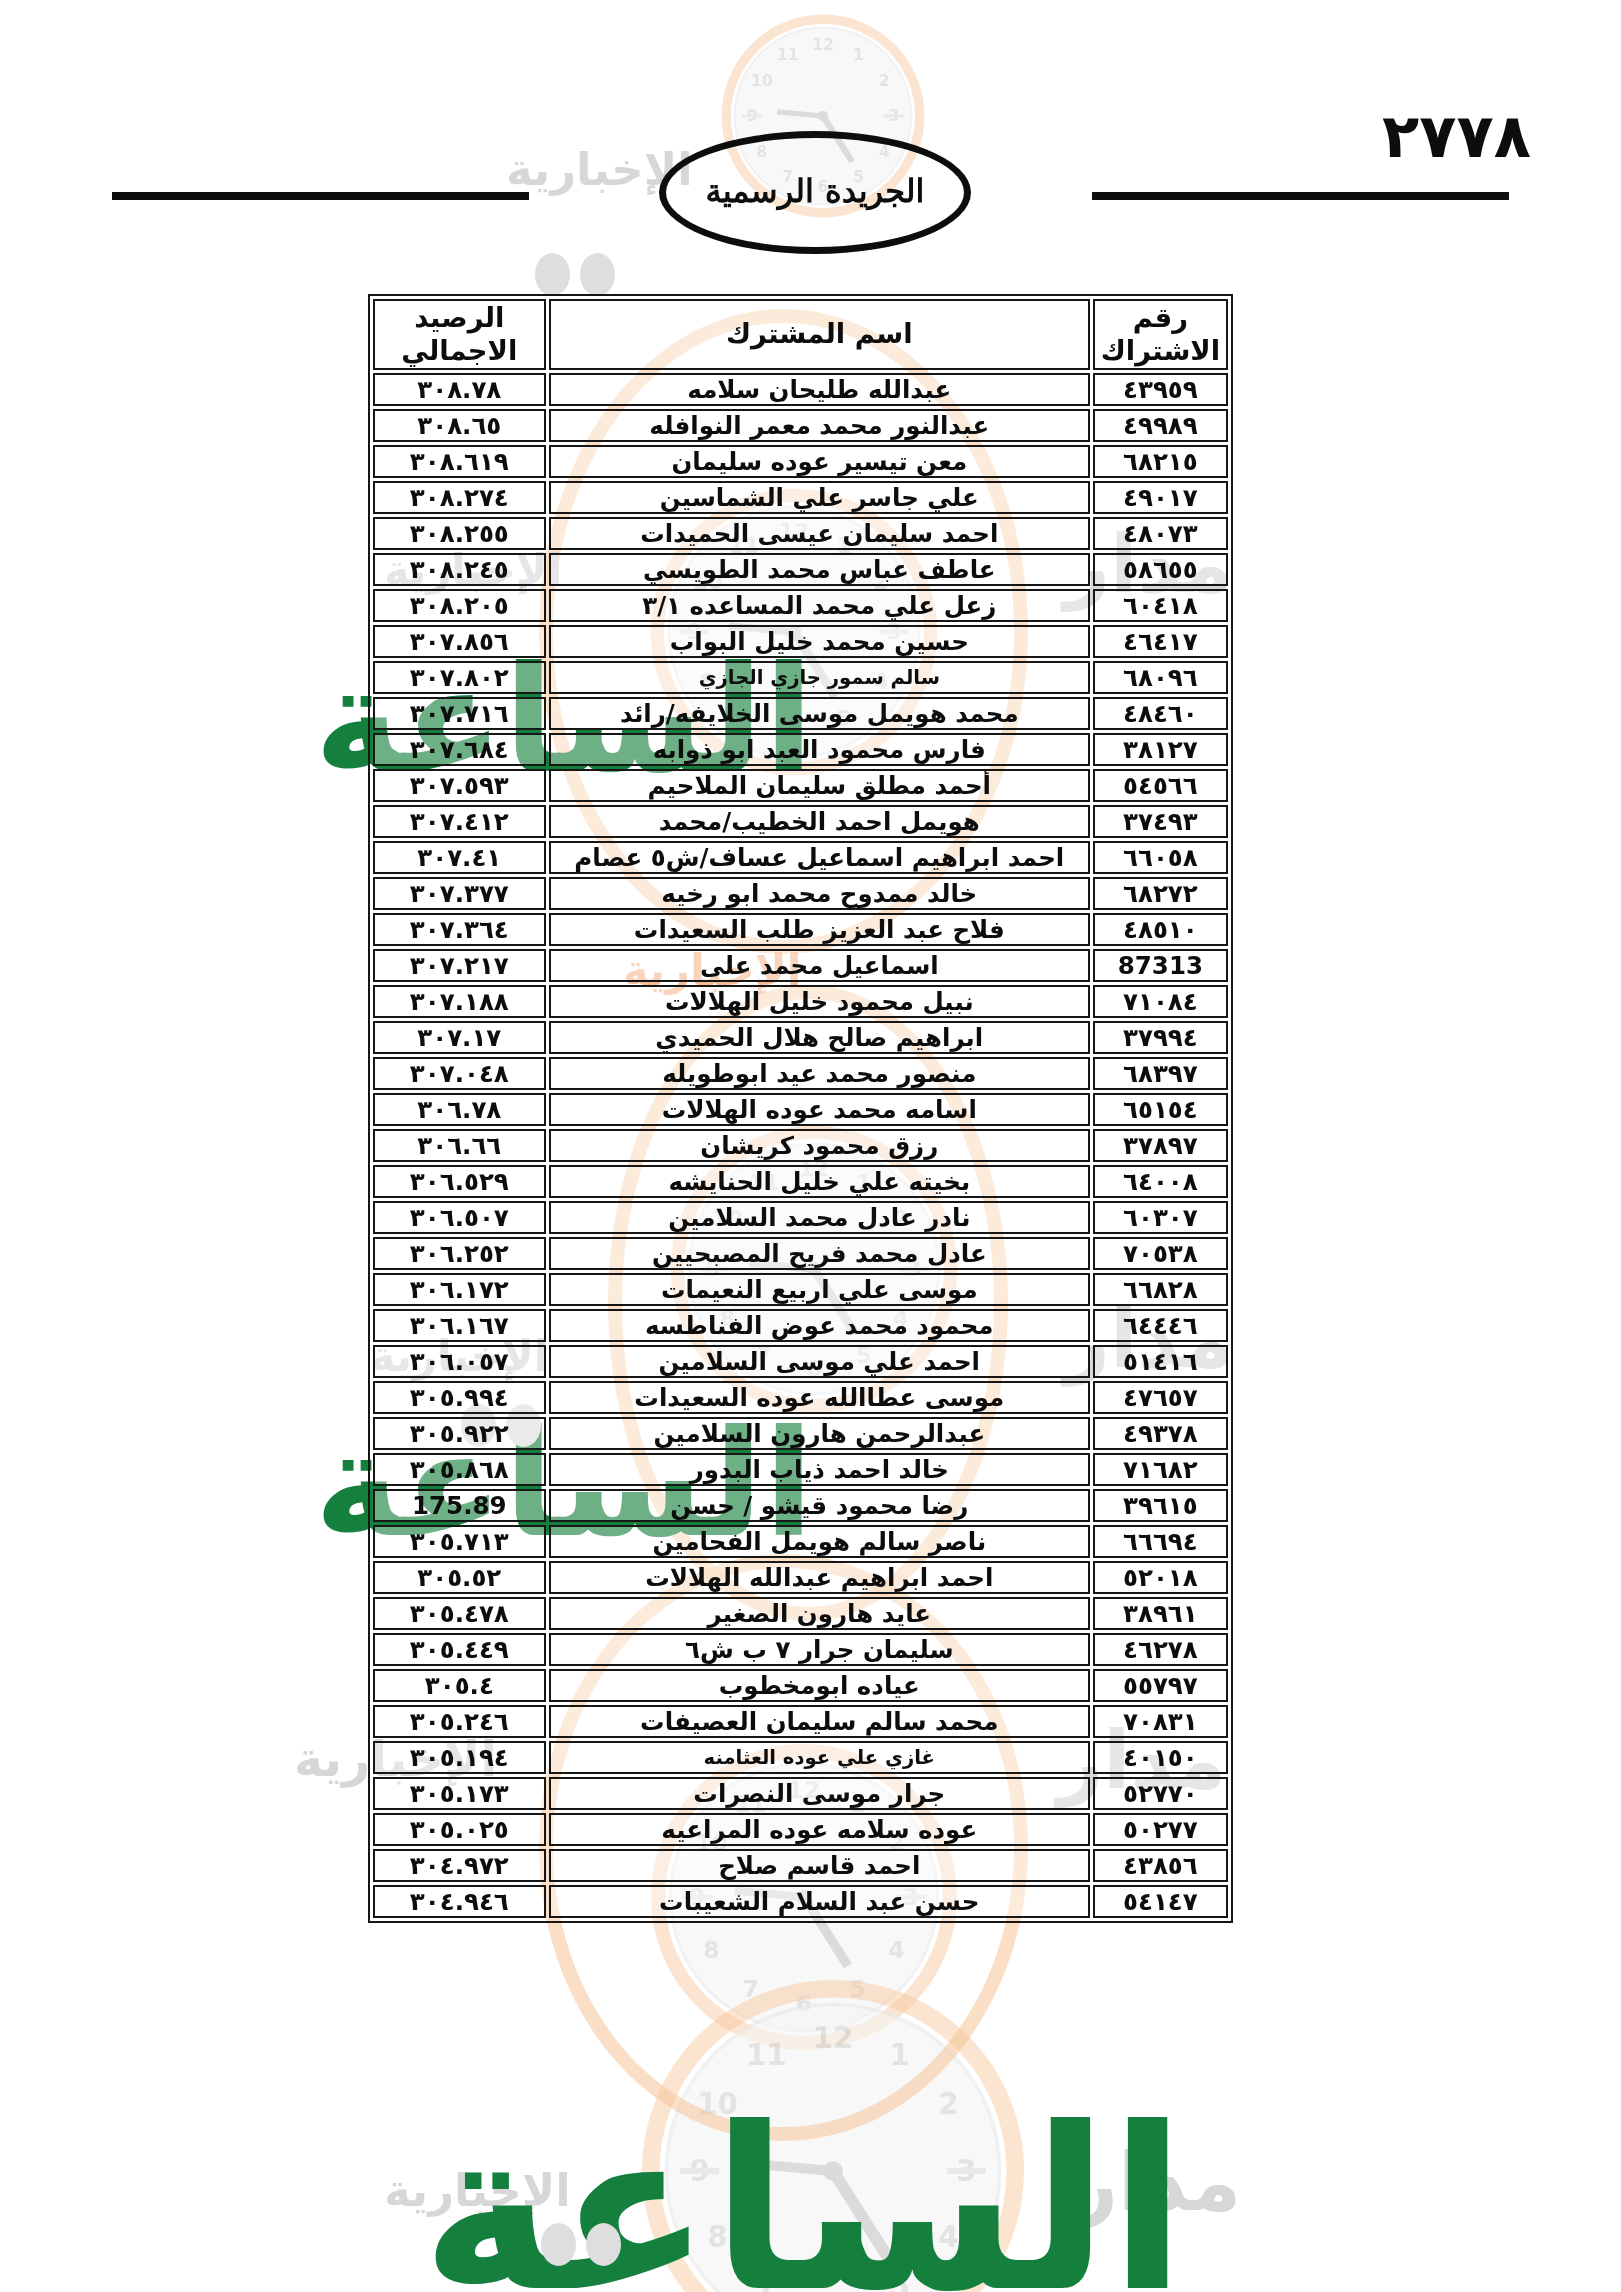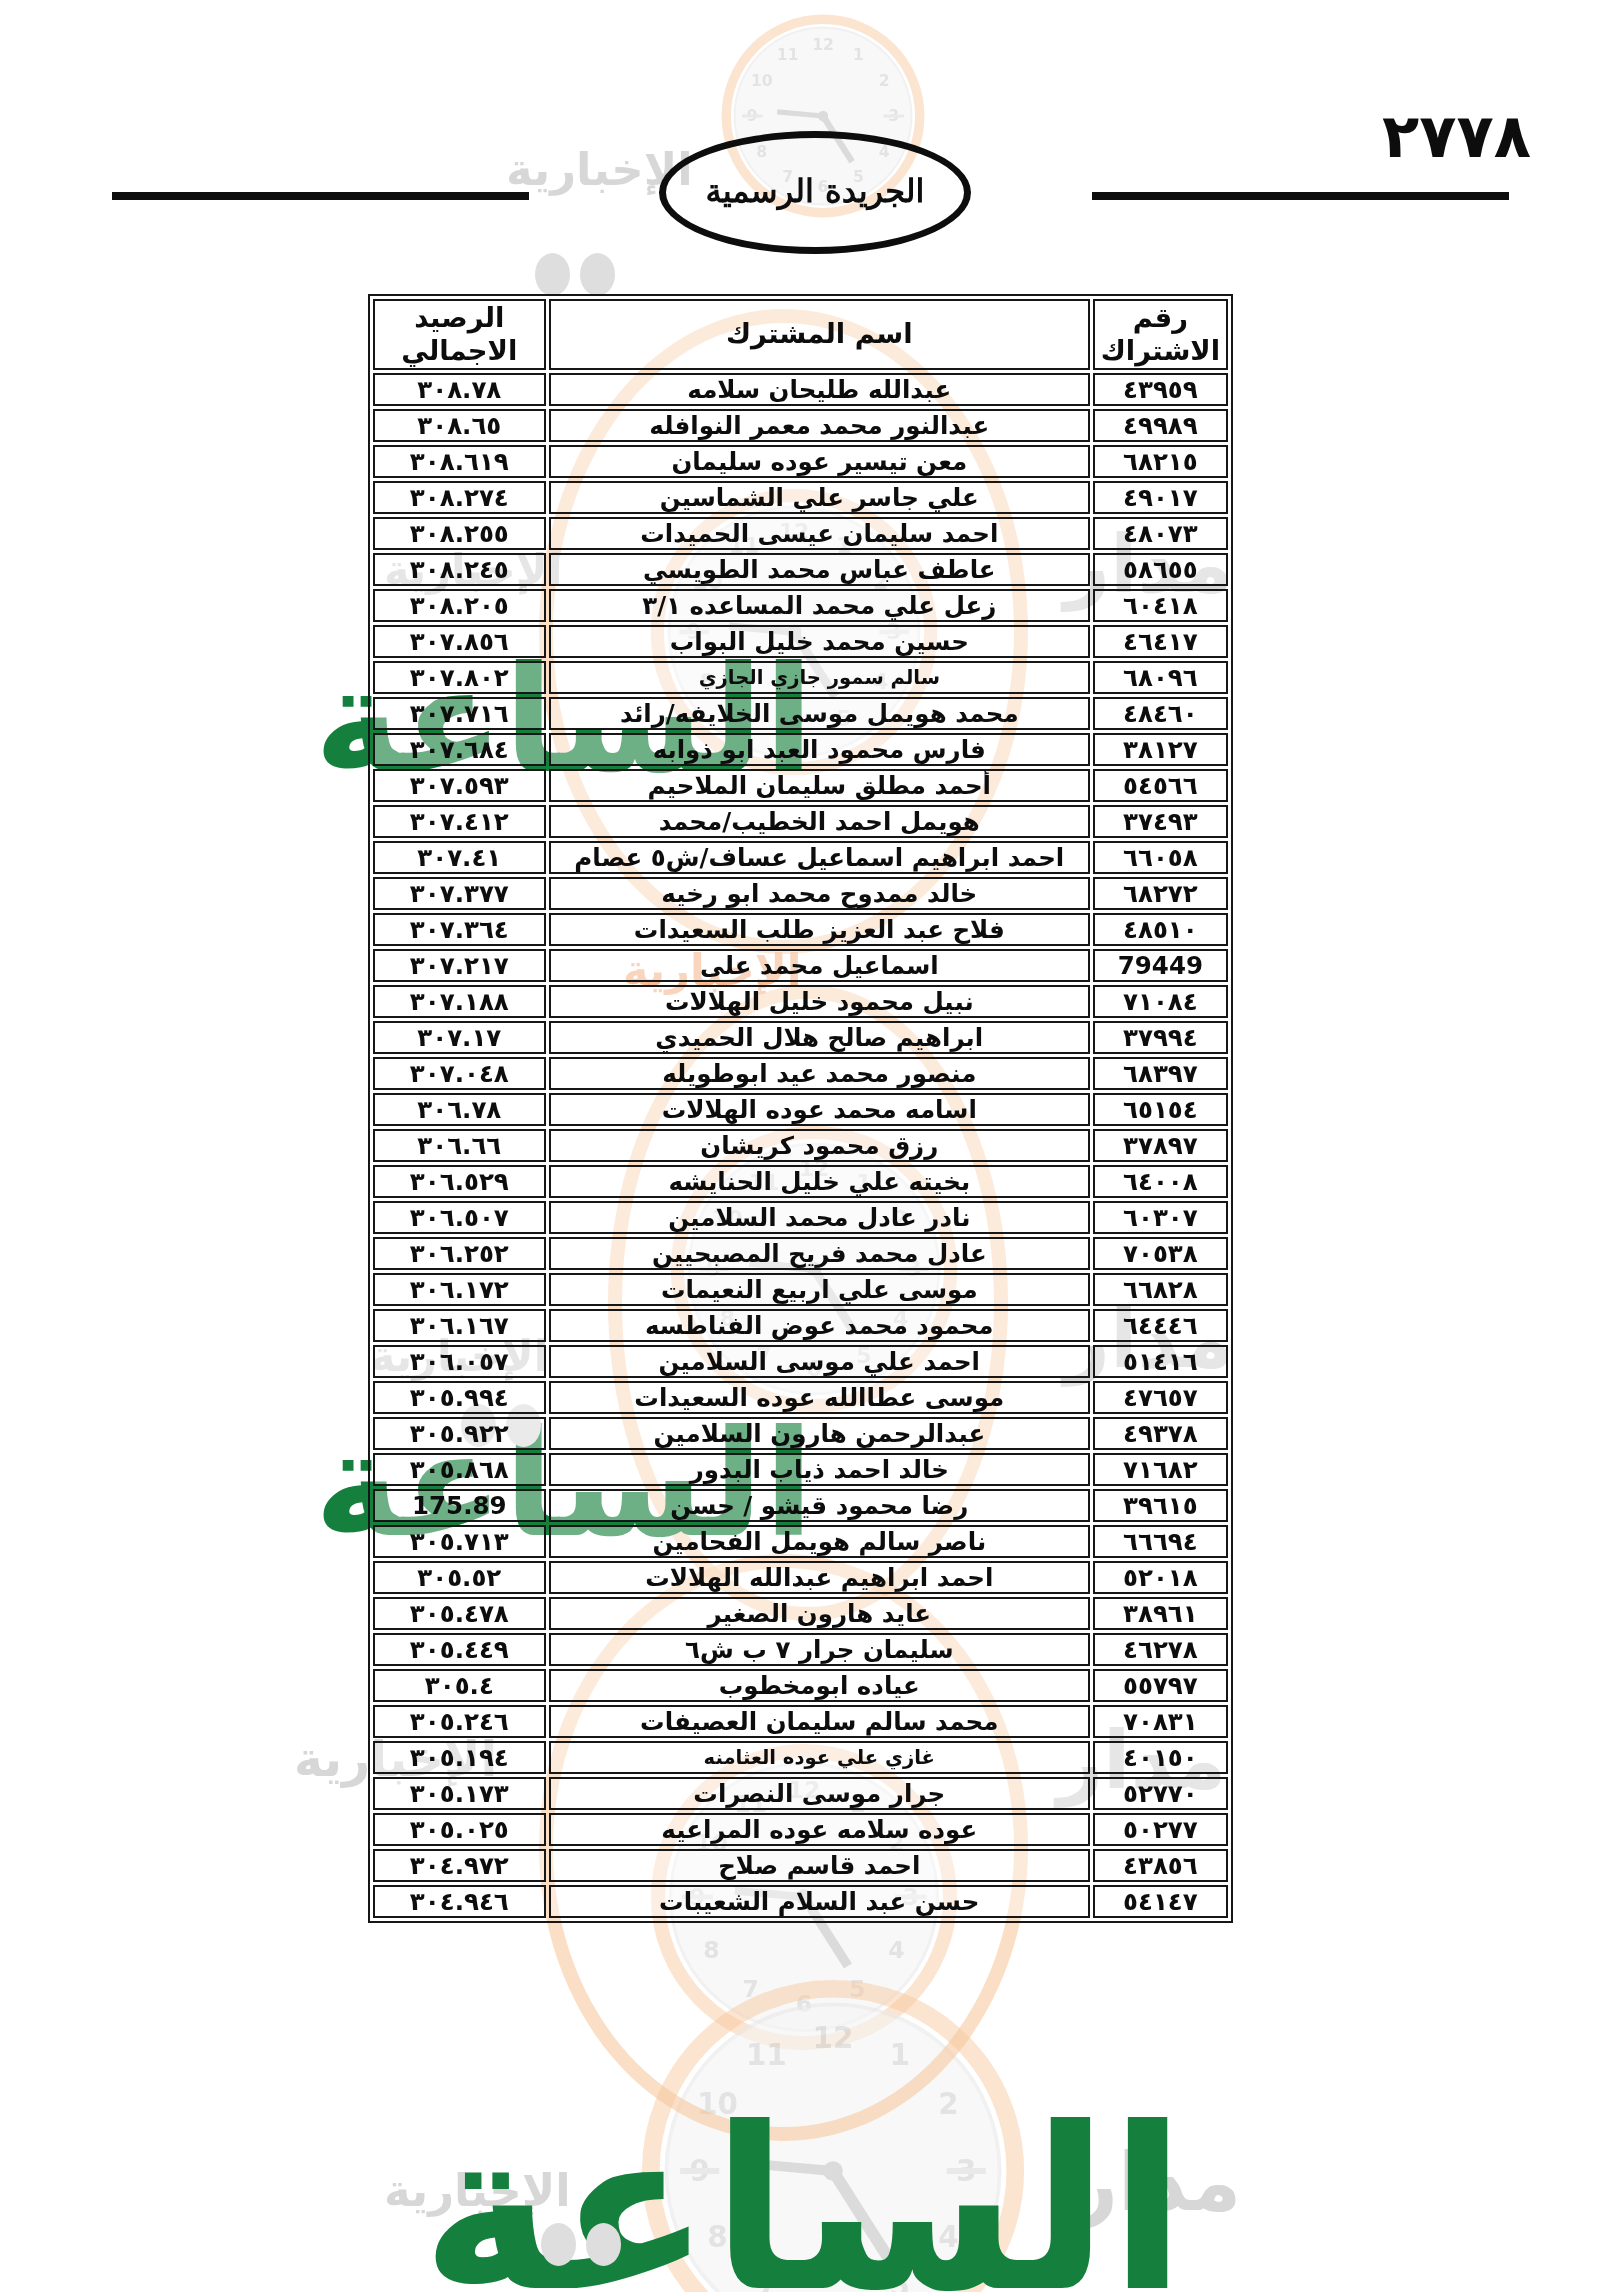--- a/index.html
+++ b/index.html
@@ -280,21 +280,21 @@
           <td class="c-number">٦٨٢٧٢</td>
           <td class="c-name">خالد ممدوح محمد ابو رخيه</td>
           <td class="c-balance">٣٠٧.٣٧٧</td>
         </tr>
         <tr>
           <td class="c-number">٤٨٥١٠</td>
           <td class="c-name">فلاح عبد العزيز طلب السعيدات</td>
           <td class="c-balance">٣٠٧.٣٦٤</td>
         </tr>
         <tr>
-          <td class="c-number">79449</td>
+          <td class="c-number">87313</td>
           <td class="c-name">اسماعيل محمد على</td>
           <td class="c-balance">٣٠٧.٢١٧</td>
         </tr>
         <tr>
           <td class="c-number">٧١٠٨٤</td>
           <td class="c-name">نبيل محمود خليل الهلالات</td>
           <td class="c-balance">٣٠٧.١٨٨</td>
         </tr>
         <tr>
           <td class="c-number">٣٧٩٩٤</td>

